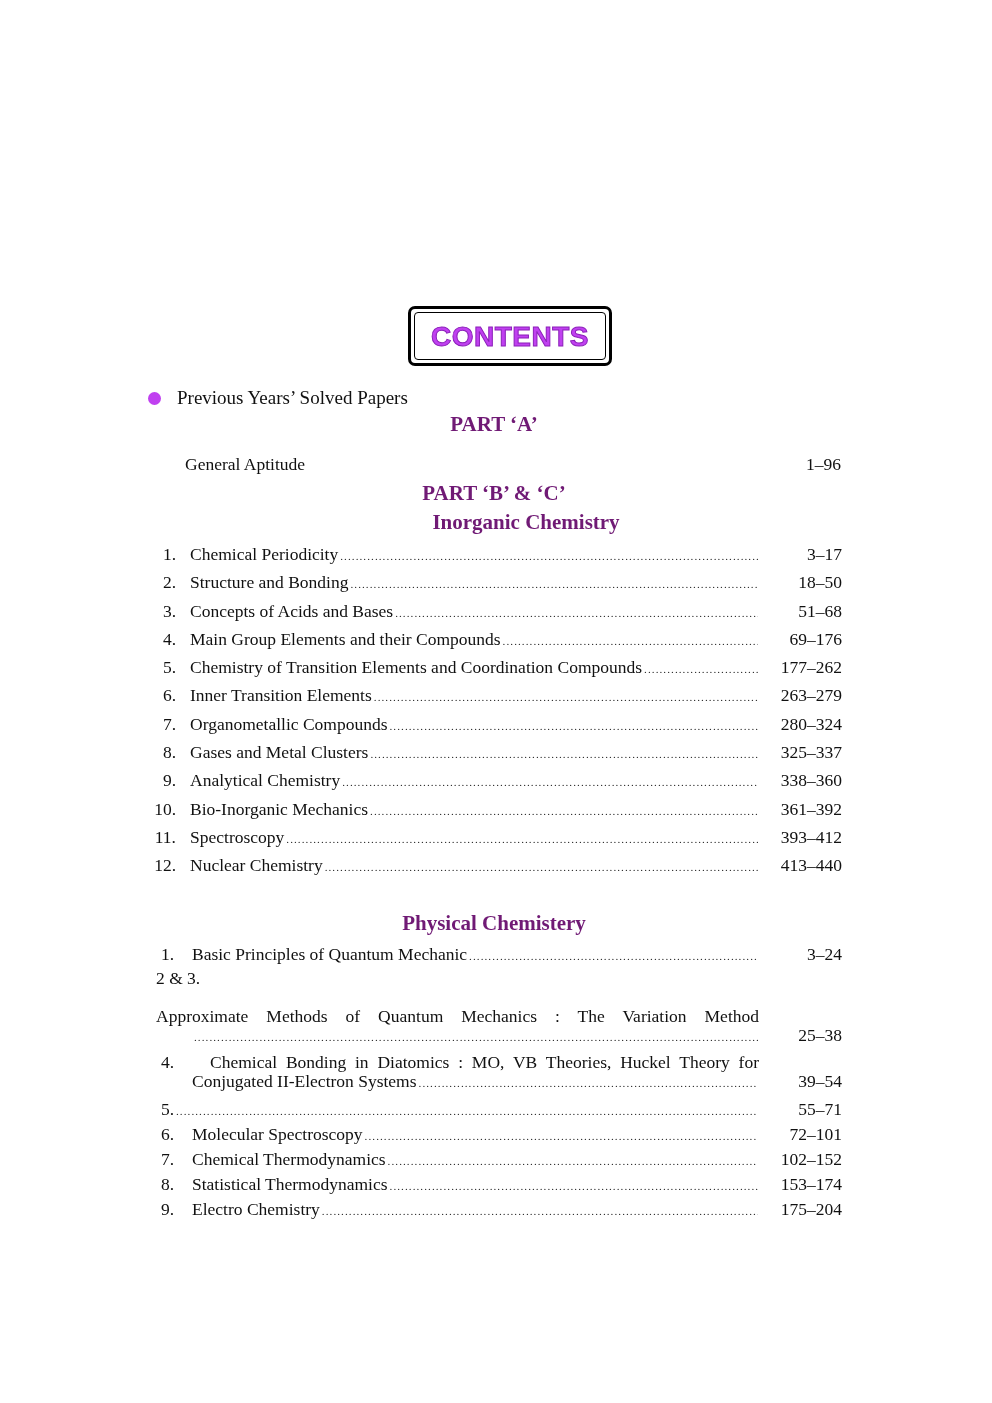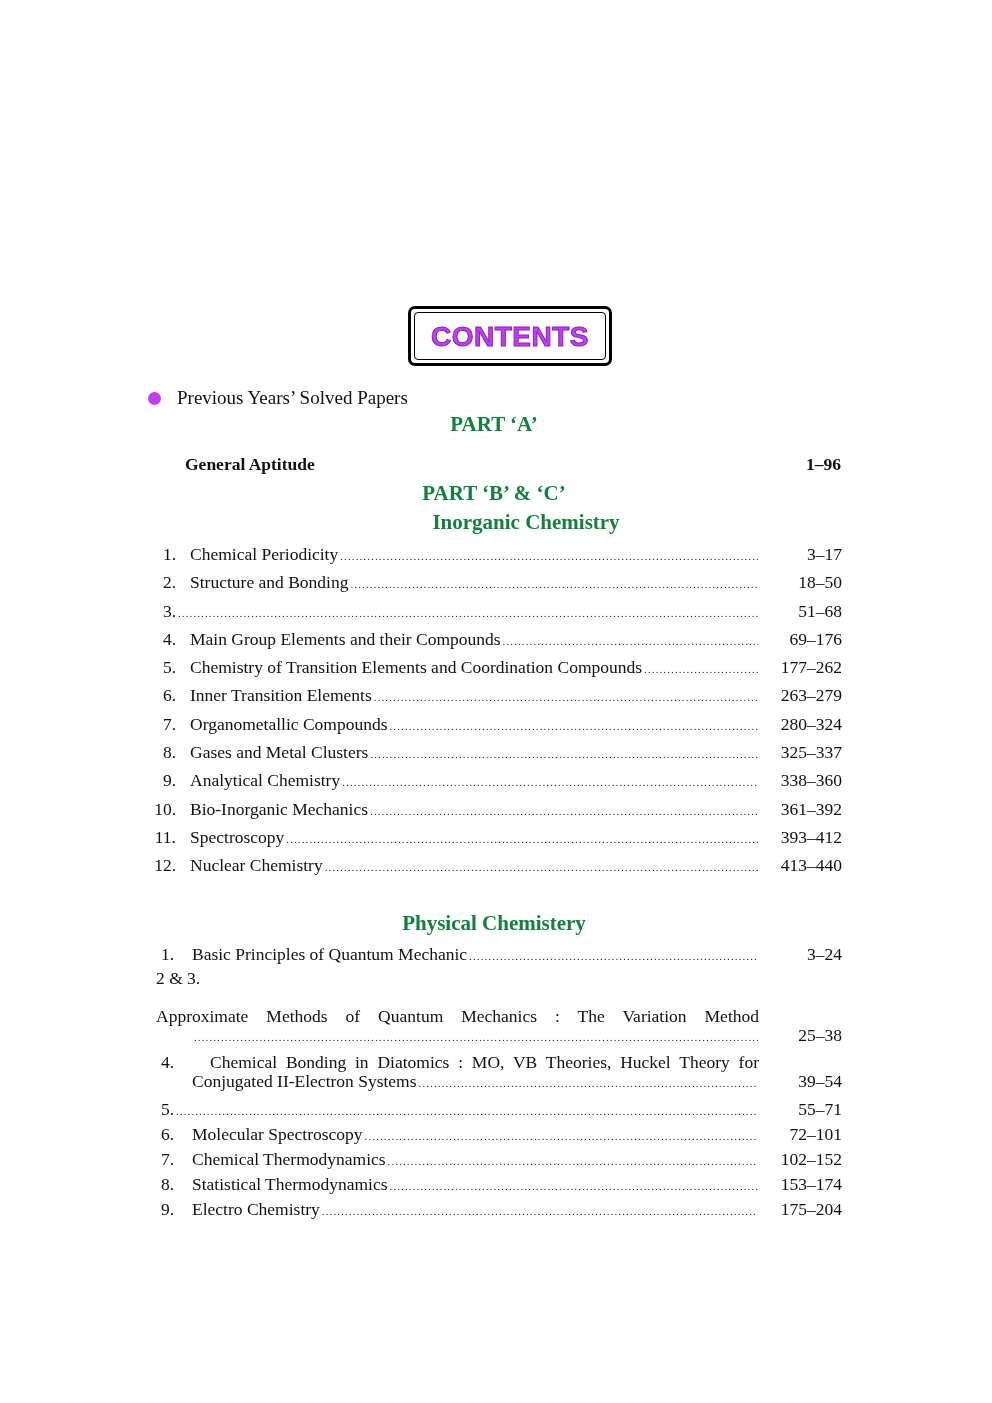--- a/index.html
+++ b/index.html
@@ -20,23 +20,23 @@
     .title-text {
       font-family: "Liberation Sans", "DejaVu Sans", sans-serif;
       font-weight: bold; font-size: 28px; color: #c040f0; letter-spacing: 0.5px;
       -webkit-text-stroke: 1px #8a1fb8; position: relative; top: 1px;
     }
     .bullet-row { position: absolute; left: 148px; top: 387px; display: flex; align-items: center; }
     .bullet { width: 13px; height: 13px; border-radius: 50%; background: #c040f0; margin-right: 16px; }
     .bullet-text { font-size: 19px; }
     .heading {
       position: absolute; left: 0; width: 988px; text-align: center;
-      color: #15803d; font-weight: bold; font-size: 21px;
-    }
-    .ga-row { position: absolute; left: 185px; top: 454px; width: 656px; display: flex; justify-content: space-between; font-weight: bold; font-size: 17.5px; }
+      color: #701a75; font-weight: bold; font-size: 21px;
+    }
+    .ga-row { position: absolute; left: 185px; top: 454px; width: 656px; display: flex; justify-content: space-between; font-weight: normal; font-size: 17.5px; }
     .toc { position: absolute; left: 140px; width: 702px; }
     .row { display: flex; align-items: baseline; font-size: 17.5px; height: 28.3px; line-height: 28.3px; }
     .num { width: 36px; text-align: right; flex: none; }
     .title { margin-left: 14px; flex: none; white-space: nowrap; }
     .dots {
       flex: 1 1 auto; overflow: hidden; white-space: nowrap; margin: 0 2px;
       font-size: 11px; letter-spacing: 1.1px; color: #222;
     }
     .dots::after { content: "........................................................................................................................................................................................................................................."; }
     .pages { width: 82px; text-align: right; flex: none; }
@@ -80,20 +80,21 @@
       <span class="pages">3–17</span>
     </div>
   <div class="row">
       <span class="num">2.</span>
       <span class="title">Structure and Bonding</span>
       <span class="dots"></span>
       <span class="pages">18–50</span>
     </div>
   <div class="row">
       <span class="num">3.</span>
+      <span class="title">Concepts of Acids and Bases</span>
       <span class="dots"></span>
       <span class="pages">51–68</span>
     </div>
   <div class="row">
       <span class="num">4.</span>
       <span class="title">Main Group Elements and their Compounds</span>
       <span class="dots"></span>
       <span class="pages">69–176</span>
     </div>
   <div class="row">

